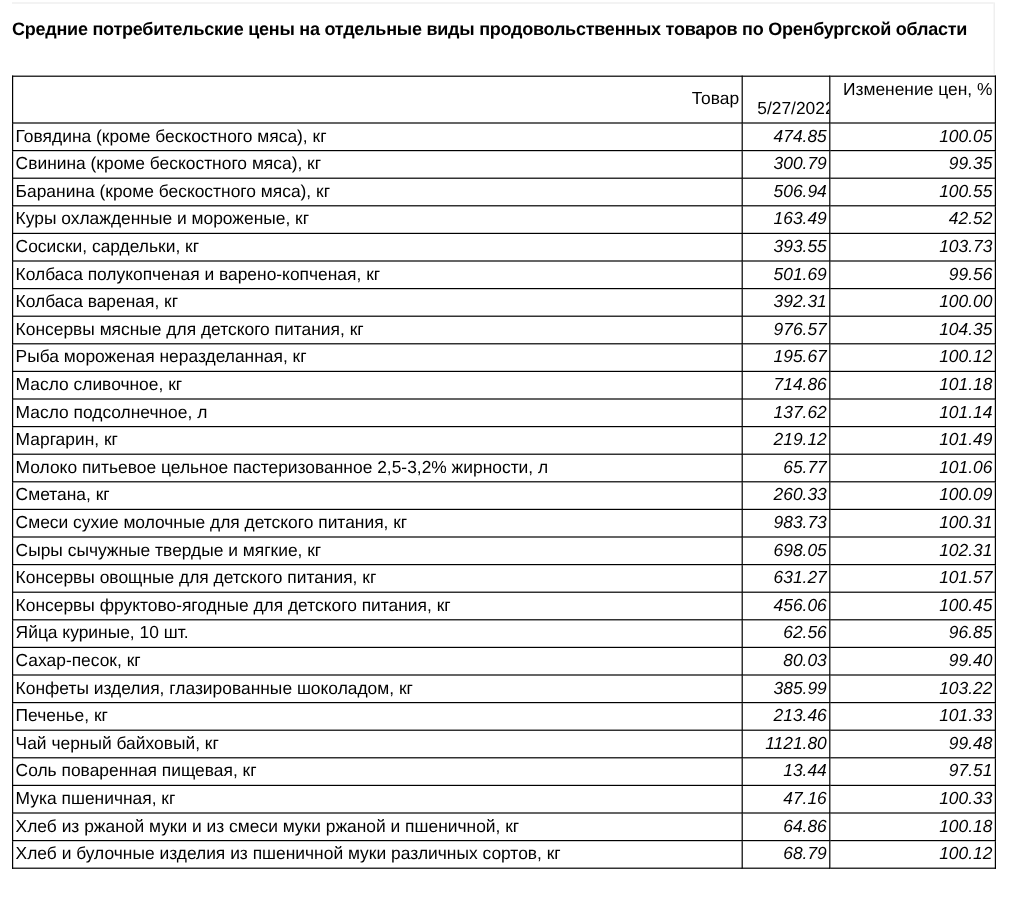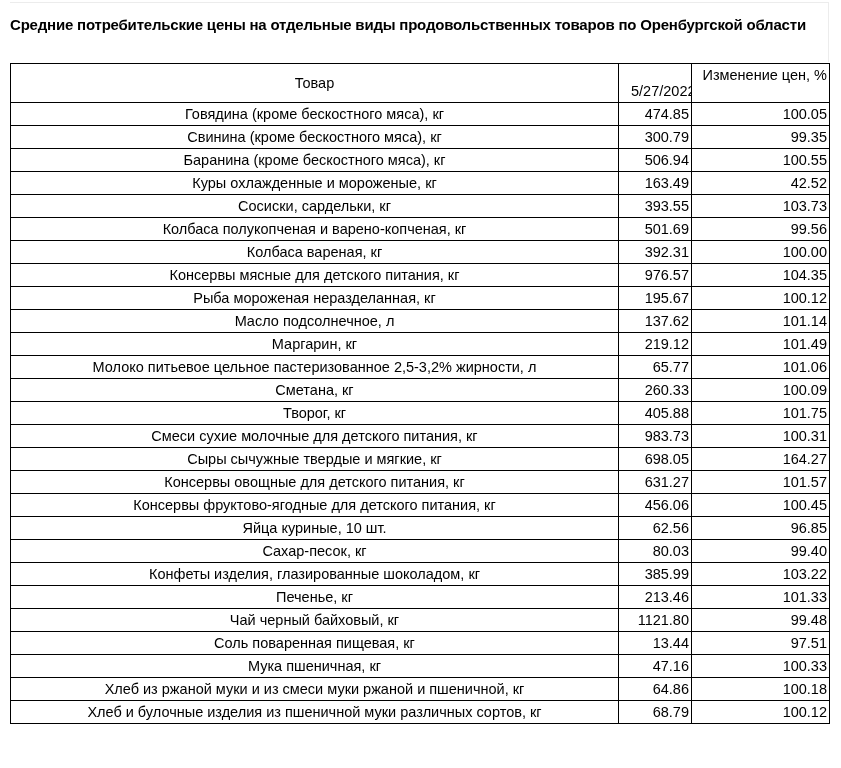--- a/index.html
+++ b/index.html
@@ -59,39 +59,39 @@
       height: 22px;
       line-height: 22px;
       white-space: nowrap;
       overflow: hidden;
       font-weight: normal;
     }
     thead th {
       height: 37px;
     }
     th.h-name {
-      text-align: center;
+      text-align: right;
       vertical-align: middle;
     }
     th.h-date {
       text-align: left;
       vertical-align: bottom;
       line-height: 20px;
       padding-bottom: 1px;
       padding-left: 12px;
     }
     th.h-pct {
       text-align: right;
       vertical-align: top;
       line-height: 20px;
       padding-top: 1px;
       margin-top: 16px;
     }
-    td.name { text-align: center; }
-    td.num  { text-align: right; }
+    td.name { text-align: left; }
+    td.num  { text-align: right; font-style: italic; }
   </style>
 </head>
 <body>
 
 <div class="frame-line-top"></div>
 <div class="frame-line-right"></div>
 
 <div class="title">Средние потребительские цены на отдельные виды продовольственных товаров по Оренбургской области</div>
 
 <table>
@@ -147,53 +147,53 @@
         <td class="name">Консервы мясные для детского питания, кг</td>
         <td class="num">976.57</td>
         <td class="num">104.35</td>
       </tr>
       <tr>
         <td class="name">Рыба мороженая неразделанная, кг</td>
         <td class="num">195.67</td>
         <td class="num">100.12</td>
       </tr>
       <tr>
+        <td class="name">Масло сливочное, кг</td>
+        <td class="num">714.86</td>
+        <td class="num">101.18</td>
+      </tr>
+      <tr>
         <td class="name">Масло подсолнечное, л</td>
         <td class="num">137.62</td>
         <td class="num">101.14</td>
       </tr>
       <tr>
         <td class="name">Маргарин, кг</td>
         <td class="num">219.12</td>
         <td class="num">101.49</td>
       </tr>
       <tr>
         <td class="name">Молоко питьевое цельное пастеризованное 2,5-3,2% жирности, л</td>
         <td class="num">65.77</td>
         <td class="num">101.06</td>
       </tr>
       <tr>
         <td class="name">Сметана, кг</td>
         <td class="num">260.33</td>
         <td class="num">100.09</td>
       </tr>
       <tr>
-        <td class="name">Творог, кг</td>
-        <td class="num">405.88</td>
-        <td class="num">101.75</td>
-      </tr>
-      <tr>
         <td class="name">Смеси сухие молочные для детского питания, кг</td>
         <td class="num">983.73</td>
         <td class="num">100.31</td>
       </tr>
       <tr>
         <td class="name">Сыры сычужные твердые и мягкие, кг</td>
         <td class="num">698.05</td>
-        <td class="num">164.27</td>
+        <td class="num">102.31</td>
       </tr>
       <tr>
         <td class="name">Консервы овощные для детского питания, кг</td>
         <td class="num">631.27</td>
         <td class="num">101.57</td>
       </tr>
       <tr>
         <td class="name">Консервы фруктово-ягодные для детского питания, кг</td>
         <td class="num">456.06</td>
         <td class="num">100.45</td>

